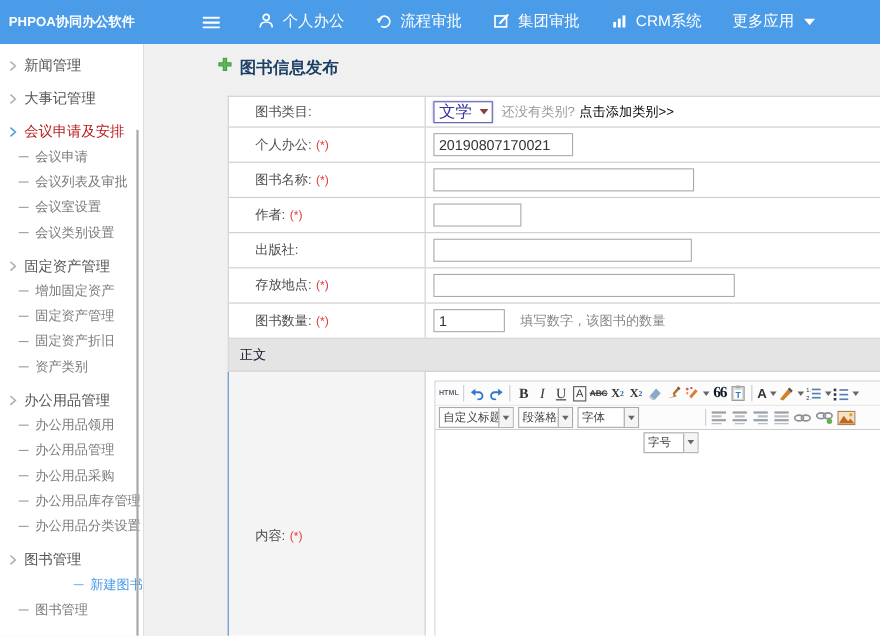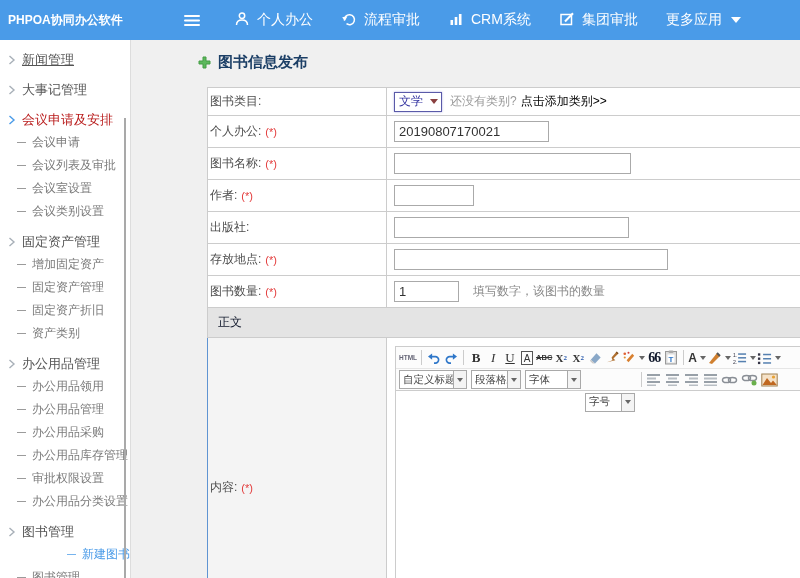--- a/index.html
+++ b/index.html
@@ -8,47 +8,47 @@
 .logo { font-size:12px; font-weight:bold; padding-left:8px; width:160px; }
 .hamburger { margin-left:24px; cursor:pointer; display:flex; }
 .nav { display:flex; align-items:center; margin-left:20px; }
 .nav-item { display:flex; align-items:center; gap:7px; padding:0 14px; font-size:14px; cursor:pointer; height:40px; }
 .caret-w { width:0; height:0; border-left:5px solid transparent; border-right:5px solid transparent; border-top:6px solid #fff; margin-left:2px; }
 
 .layout { display:flex; height:538px; }
 .sidebar { width:131px; background:#fff; border-right:1px solid #ddd; position:relative; padding-top:6px; flex-shrink:0; }
 .scroll-thumb { position:absolute; right:4px; top:78px; bottom:0; width:2px; background:#a9a9a9; }
 .group { height:23px; display:flex; align-items:center; gap:6px; padding-left:8px; font-size:13px; color:#555; margin-top:7px; cursor:pointer; }
-.group.first { margin-top:2px;text-decoration:underline; }
+.group.first { margin-top:2px; }
 .group.active { color:#b91c1c; }
 .sub { height:23px; display:flex; align-items:center; gap:6px; padding-left:17px; font-size:12px; color:#7a7a7a; cursor:pointer; }
 .sub.active { color:#4a9be8;justify-content:flex-end; }
 .dash { width:9px; height:1px; background:currentColor; opacity:.75; flex-shrink:0; }
 
 .main { flex:1; padding:12px 0 0 76px; overflow:hidden; }
-.page-title { display:flex; align-items:center; gap:7px; margin-left:-9px; font-size:15px; font-weight:bold; color:#1c3f66; height:20px; }
+.page-title { display:flex; align-items:flex-start; gap:7px; margin-left:-9px; font-size:15px; font-weight:bold; color:#1c3f66; height:20px; }
 .form { background:#fff; border:1px solid #ccc; border-right:none; border-bottom:none; margin-top:15px; width:740px; }
 .frow { display:flex; border-bottom:1px solid #ccc; height:32px; align-items:stretch; position:relative; }
 .frow.cat { height:28px; }
 .frow.sec { height:30px; background:#e4e4e4; }
 .frow.content { height:300px; }
 .frow.content::before { content:''; position:absolute; left:-1px; top:0; bottom:0; width:1px; background:#5f94d2; }
-.fl { width:179px; border-right:1px solid #ccc; display:flex; align-items:center; padding-left:2px; gap:4px; font-size:12px; color:#4d4d4d; flex-shrink:0; }
+.fl { width:179px; border-right:1px solid #ccc; display:flex; align-items:center; padding-left:24px; gap:4px; font-size:12px; color:#4d4d4d; flex-shrink:0; }
 .frow.content .fl { background:#f4f4f4; }
 .fv { flex:1; display:flex; align-items:center; padding-left:7px; font-size:12px; }
 .req { color:#e33b3b; font-size:11px; }
 .sec-label { display:flex; align-items:center; padding-left:10px; font-size:12px; color:#0f172a; }
 .ti { height:21px; border:1px solid #aaa; background:#fff; font-size:13px; padding:0 4px; font-family:inherit; color:#333; }
-.ti.no { width:155px; }
+.ti.no { width:127px; }
 .ti.name { width:237px; }
 .ti.author { width:80px; }
 .ti.pub { width:235px; }
 .ti.loc { width:274px; }
 .ti.qty { width:65px; }
-.cat-select { height:20px; border:1px solid #5a5aa8; box-shadow:0 0 2px rgba(90,90,200,.5); display:inline-flex; align-items:center; padding:0 3px 0 4px; gap:7px; font-size:12px; color:#3434a0; background:#fff; cursor:pointer; }
+.cat-select { height:20px; border:1px solid #5a5aa8; box-shadow:0 0 2px rgba(90,90,200,.5); display:inline-flex; align-items:center; padding:0 3px 0 4px; gap:7px; font-size:15px; color:#3434a0; background:#fff; cursor:pointer; }
 .cat-caret { width:0; height:0; border-left:4px solid transparent; border-right:4px solid transparent; border-top:5px solid #8a4040; }
 .hint { color:#999; margin-left:8px; font-size:12px; }
 .link { color:#000000; margin-left:4px; font-size:12px; cursor:pointer; }
 .qty-hint { color:#888; margin-left:14px; font-size:12px; }
 
 .ed-cell { display:block; padding:8px; }
 .editor { border:1px solid #ccc; width:540px; background:#fff; }
 .tb { display:flex; align-items:center; height:22px; padding:0 3px; gap:1px; background:#fcfcfc; white-space:nowrap; }
 .tb1 { border-bottom:1px solid #e6e6e6; }
 .tb2 { border-bottom:1px solid #ccc; }
@@ -95,34 +95,34 @@
     </div>
     <div class="nav-item">
       <span><svg width="16" height="16" viewBox="0 0 16 16">
             <path d="M3.5 9.5 a5 5 0 1 1 2 3.2" fill="none" stroke="#fff" stroke-width="1.5"></path>
             <polygon points="1.2,6.2 6.5,5.2 3.8,10" fill="#fff"></polygon>
           </svg></span>
       <span>流程审批</span>
     </div>
     <div class="nav-item">
       <span><svg width="16" height="16" viewBox="0 0 16 16">
+            <rect x="2" y="3.5" width="10.5" height="10" fill="none" stroke="#fff" stroke-width="1.5"></rect>
+            <path d="M6 10.5 L14 2.2" stroke="#fff" stroke-width="2"></path>
+          </svg></span>
+      <span>集团审批</span>
+    </div>
+    <div class="nav-item">
+      <span><svg width="16" height="16" viewBox="0 0 16 16">
             <rect x="2.5" y="9" width="2.6" height="5" fill="#fff"></rect>
             <rect x="6.7" y="6" width="2.6" height="8" fill="#fff"></rect>
             <rect x="10.9" y="3" width="2.6" height="11" fill="#fff"></rect>
           </svg></span>
       <span>CRM系统</span>
     </div>
     <div class="nav-item">
-      <span><svg width="16" height="16" viewBox="0 0 16 16">
-            <rect x="2" y="3.5" width="10.5" height="10" fill="none" stroke="#fff" stroke-width="1.5"></rect>
-            <path d="M6 10.5 L14 2.2" stroke="#fff" stroke-width="2"></path>
-          </svg></span>
-      <span>集团审批</span>
-    </div>
-    <div class="nav-item">
       <span>更多应用</span>
       <span class="caret-w"></span>
     </div>
   </div>
 </div>
 
 <div class="layout">
   <div class="sidebar">
     <div class="group first">
       <svg width="8" height="10" viewBox="0 0 8 10">
@@ -194,24 +194,20 @@
         <span class="dash"></span>
         <span>办公用品管理</span>
       </div>
     <div class="sub">
         <span class="dash"></span>
         <span>办公用品采购</span>
       </div>
     <div class="sub">
         <span class="dash"></span>
         <span>办公用品库存管理</span>
-      </div>
-    <div class="sub">
-        <span class="dash"></span>
-        <span>审批权限设置</span>
       </div>
     <div class="sub">
         <span class="dash"></span>
         <span>办公用品分类设置</span>
       </div>
     <div class="group">
       <svg width="8" height="10" viewBox="0 0 8 10">
           <polyline points="1.5,1 6,5 1.5,9" fill="none" stroke="#a8b0b8" stroke-width="1.4"></polyline>
         </svg>
       <span>图书管理</span>

